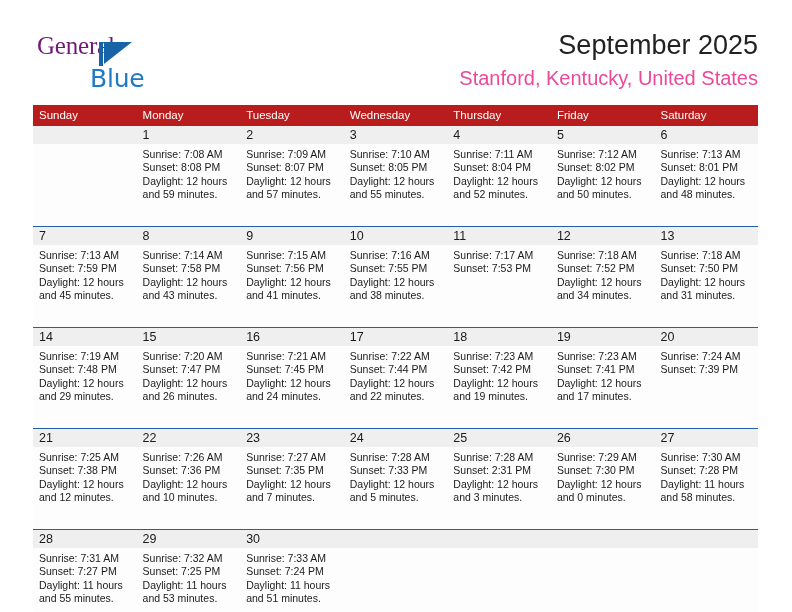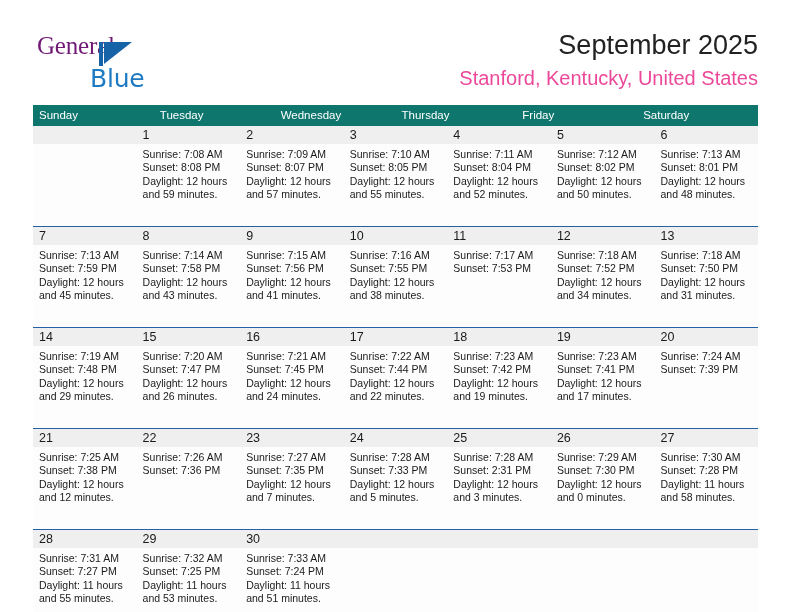--- a/index.html
+++ b/index.html
@@ -94,21 +94,21 @@
 
   
   .calendar {
     position: absolute;
     left: 33px;
     top: 105px;
     width: 725px;
   }
   .weekdays {
     display: flex;
-    background: #0f766e;
+    background: #b91c1c;
     height: 21px;
   }
   .weekday {
     flex: 1 1 0;
     color: #ffffff;
     font-size: 11.5px;
     line-height: 21px;
     padding-left: 6px;
     box-sizing: border-box;
     white-space: nowrap;
@@ -172,20 +172,21 @@
     <div class="title-block">
       <div class="month-title">September 2025</div>
       <div class="location">Stanford, Kentucky, United States</div>
     </div>
 
   </div>
 
   <div class="calendar">
     <div class="weekdays">
         <div class="weekday">Sunday</div>
+        <div class="weekday">Monday</div>
         <div class="weekday">Tuesday</div>
         <div class="weekday">Wednesday</div>
         <div class="weekday">Thursday</div>
         <div class="weekday">Friday</div>
         <div class="weekday">Saturday</div>
       </div>
     <div class="weeks">
         <div class="week">
           <div class="daynum-band">
             <div class="daynum"></div>
@@ -340,20 +341,21 @@
           </div>
           <div class="detail-band">
             <div class="detail">
               <div class="sunrise">Sunrise: 7:25 AM</div>
               <div class="sunset">Sunset: 7:38 PM</div>
               <div class="daylight">Daylight: 12 hours and 12 minutes.</div>
             </div>
             <div class="detail">
               <div class="sunrise">Sunrise: 7:26 AM</div>
               <div class="sunset">Sunset: 7:36 PM</div>
+              <div class="daylight">Daylight: 12 hours and 10 minutes.</div>
             </div>
             <div class="detail">
               <div class="sunrise">Sunrise: 7:27 AM</div>
               <div class="sunset">Sunset: 7:35 PM</div>
               <div class="daylight">Daylight: 12 hours and 7 minutes.</div>
             </div>
             <div class="detail">
               <div class="sunrise">Sunrise: 7:28 AM</div>
               <div class="sunset">Sunset: 7:33 PM</div>
               <div class="daylight">Daylight: 12 hours and 5 minutes.</div>

